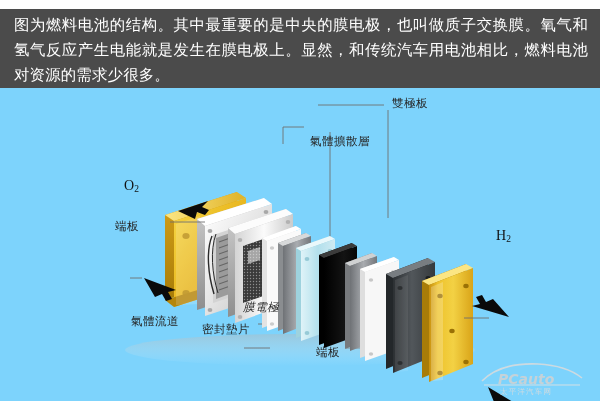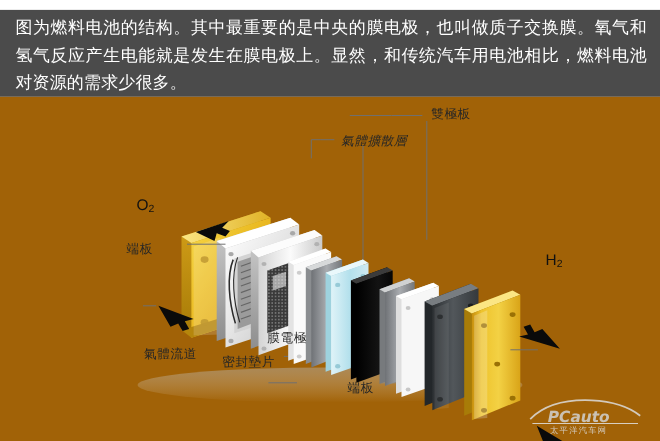--- a/index.html
+++ b/index.html
@@ -37,41 +37,41 @@
     font-family: "DejaVu Sans", "Liberation Sans", sans-serif;
   }
 
   
   #illustration {
     position: absolute;
     left: 0;
     top: 88px;
     width: 600px;
     height: 313px;
-    background: #a16207;
+    background: #7dd3fc;
     overflow: hidden;
   }
   #stage-svg {
     position: absolute;
     left: 0;
     top: 0;
   }
 
   
   .cjk-label {
     position: absolute;
     font-family: "DejaVu Sans", "Liberation Sans", sans-serif;
     font-size: 11.5px;
     color: #262626;
     white-space: nowrap;
     letter-spacing: 0.5px;
   }
   .gas-label {
     position: absolute;
-    font-family: Liberation Sans, sans-serif;
+    font-family: Liberation Serif, serif;
     font-size: 14px;
     color: #111111;
     white-space: nowrap;
     text-align: right;
   }
   .gas-label sub {
     font-size: 9.5px;
     vertical-align: baseline;
     position: relative;
     top: 2px;
@@ -344,31 +344,31 @@
     <g stroke="#6f6f6f" stroke-width="0.9" fill="none">
       <path d="M170,134 L205,134"></path>
       <path d="M244,260 L270,260"></path>
       <path d="M464,230 L489,230"></path>
       <path d="M130,190 L142,190"></path>
     </g>
   </svg>
 
   <div class="cjk-label" style="left:392px; top:8px;">雙極板</div>
 
-  <div class="cjk-label" style="left:310px; top:33px;font-style:italic;">氣體擴散層</div>
+  <div class="cjk-label" style="left:310px; top:46px;">氣體擴散層</div>
 
   <div class="gas-label" style="left:124px; top:90px;"><span>O</span><sub>2</sub></div>
 
   <div class="cjk-label" style="left:115px; top:131px;">端板</div>
 
   <div class="gas-label" style="left:496px; top:140px;"><span>H</span><sub>2</sub></div>
 
   <div class="cjk-label" style="left:131px; top:186px;margin-top:40px;">氣體流道</div>
 
-  <div class="cjk-label" style="left:243px; top:212px;">膜電極</div>
+  <div class="cjk-label" style="left:243px; top:212px;font-style:italic;">膜電極</div>
 
   <div class="cjk-label" style="left:202px; top:234px;text-align:center;">密封墊片</div>
 
   <div class="cjk-label" style="left:316px; top:257px;">端板</div>
 
   <svg id="watermark" viewBox="0 0 120 38">
     <path d="M10,22 C24,8 44,4 66,5 C86,6 100,11 110,19" stroke="#dcdcdc" stroke-width="1.6" fill="none"></path>
     <path d="M12,26 L108,26" stroke="#e2e2e2" stroke-width="1"></path>
     <text x="26" y="25" font-family="'DejaVu Sans','Liberation Sans',sans-serif" font-size="14" font-style="italic" font-weight="bold" fill="#d2d2d2">PCauto</text>
     <text x="28" y="35" font-family="'DejaVu Sans','Liberation Sans',sans-serif" font-size="7.5" letter-spacing="1.2" fill="#dcdcdc">太平洋汽车网</text>

